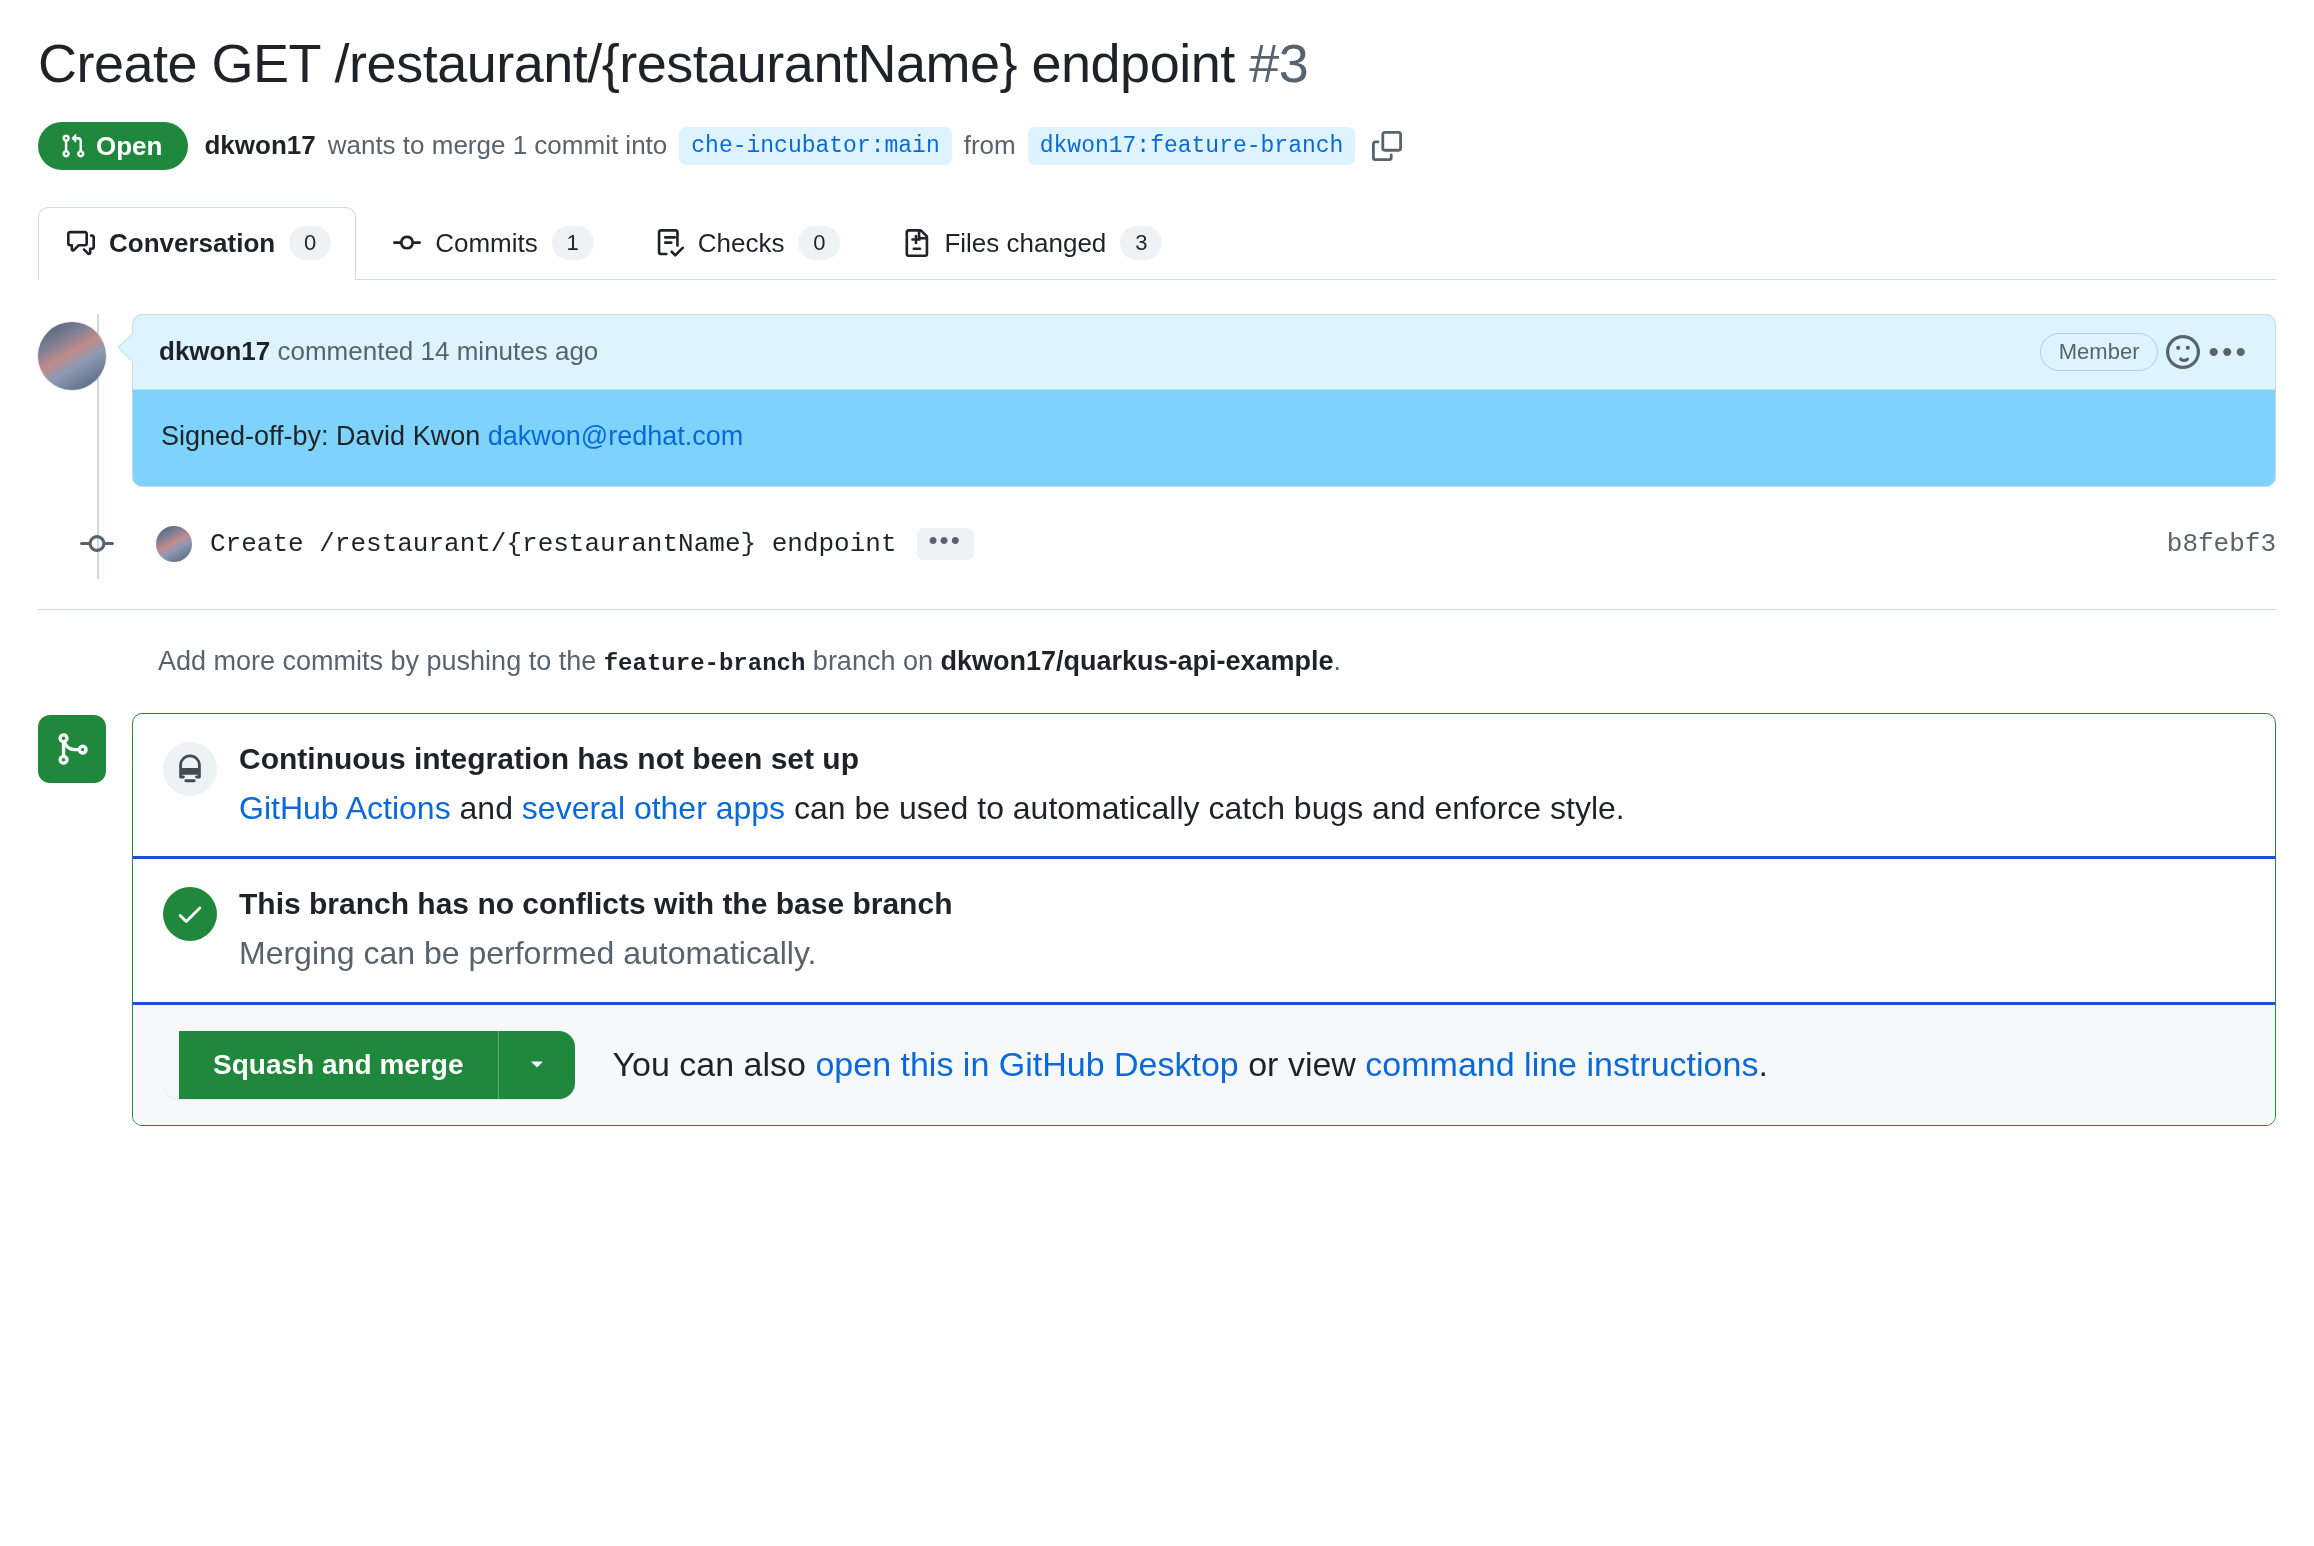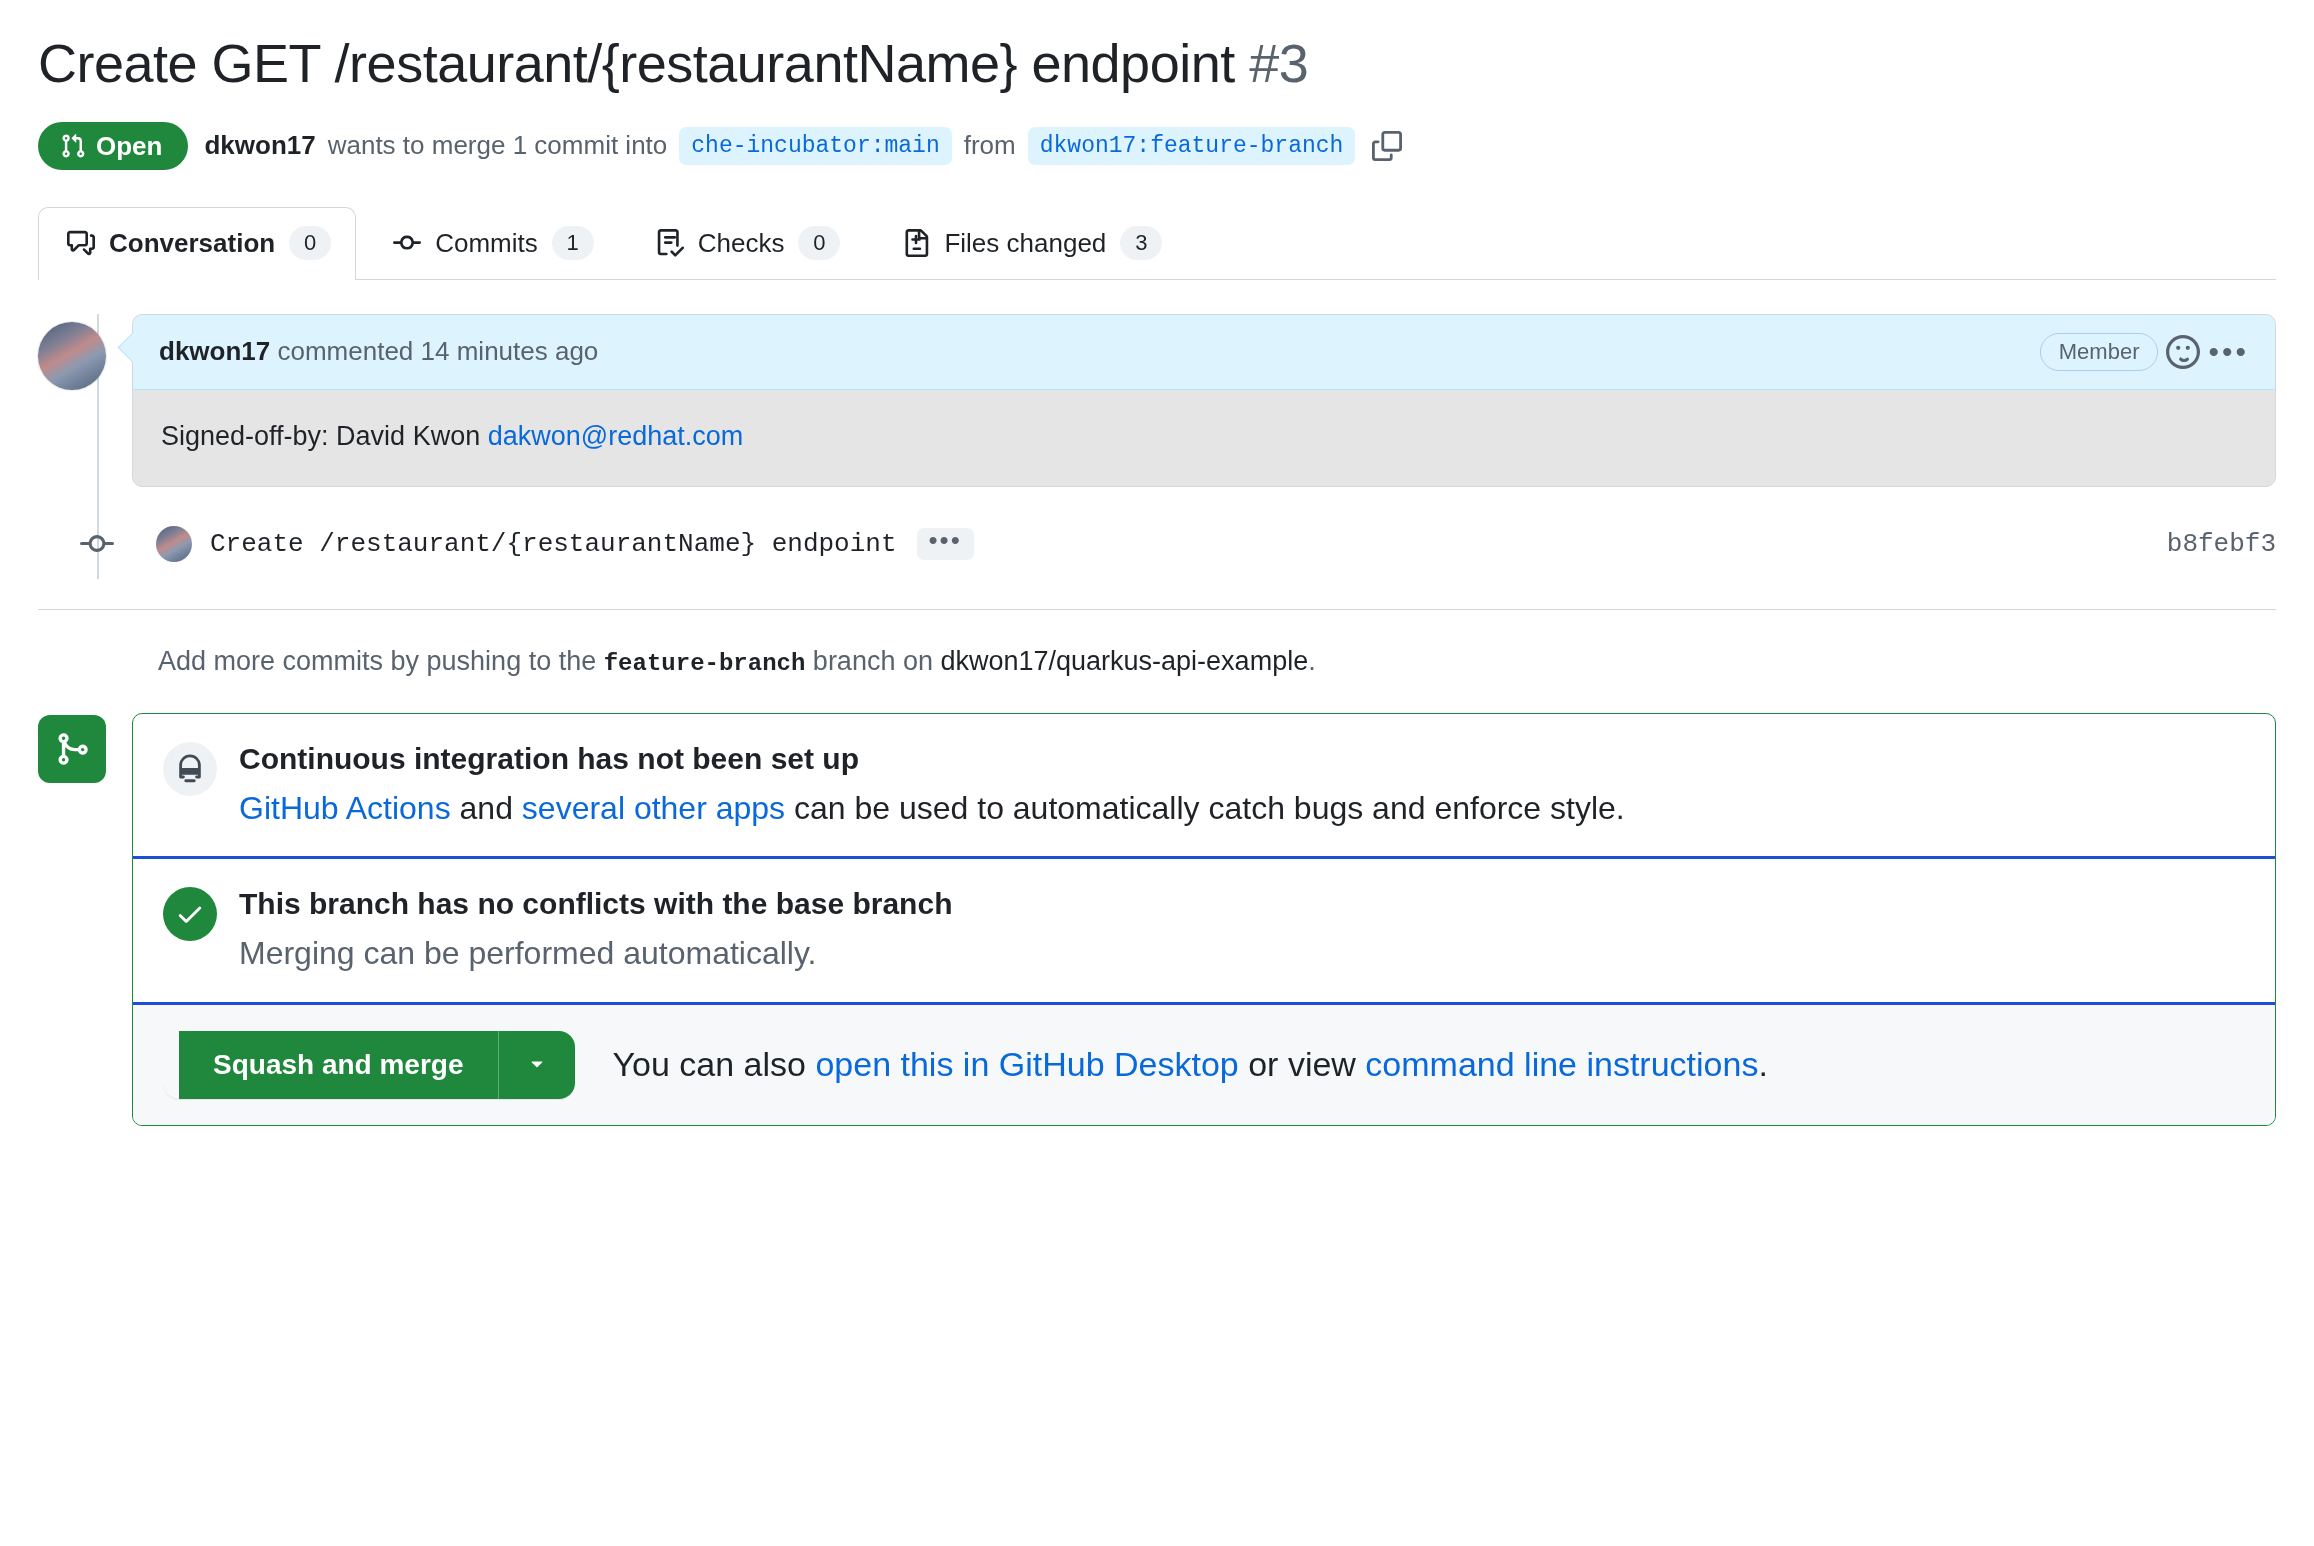--- a/index.html
+++ b/index.html
@@ -75,21 +75,21 @@
   .timeline-rail { position: absolute; left: 59px; top: 0; bottom: 0; width: 2px; background: #d1d9e0; z-index: 0; }
 
   .comment-row { display: flex; align-items: flex-start; gap: 26px; position: relative; z-index: 1; }
   .avatar {
     width: 68px; height: 68px; border-radius: 50%;
     flex: 0 0 68px;
     background: linear-gradient(150deg, #4a5a74 0%, #7b7e95 28%, #c08b8b 46%, #8b9ab1 62%, #6e7d96 80%, #55617a 100%);
     box-shadow: 0 0 0 1px rgba(31,35,40,0.10);
     margin-top: 8px;
   }
-  .comment-box { flex: 1; border: 1px solid #d1d9e0; border-radius: 10px; position: relative; background: #e5e5e5; }
+  .comment-box { flex: 1; border: 1px solid #d1d9e0; border-radius: 10px; position: relative; background: #7dd3fc; }
   .comment-box::before {
     content: ""; position: absolute; left: -11px; top: 22px;
     width: 20px; height: 20px; background: #ddf4ff;
     border-left: 1px solid #b6e3ff; border-bottom: 1px solid #b6e3ff;
     transform: rotate(45deg);
   }
   .comment-header {
     background: #ddf4ff; border-bottom: 1px solid #b6e3ff;
     border-radius: 9px 9px 0 0;
     padding: 18px 26px; display: flex; align-items: center; justify-content: space-between;
@@ -119,21 +119,21 @@
     margin-left: 20px; background: #eff2f5; border-radius: 7px;
     padding: 2px 12px 10px 12px; color: #59636e; font-size: 26px; line-height: 0.8; letter-spacing: 2px; cursor: pointer;
   }
   .commit-hash { margin-left: auto; font-family: "Liberation Mono", monospace; font-size: 26px; color: #59636e; }
 
   .rule { border-top: 1px solid #d1d9e0; margin-top: 30px; }
 
   
   .add-commits { font-size: 27px; color: #59636e; margin: 36px 0 0 120px; }
   .add-commits code { font-family: "Liberation Mono", monospace; font-size: 24px; color: #1f2328; font-weight: 700; }
-  .add-commits b { color: #1f2328; font-weight: 400; }
+  .add-commits b { color: #1f2328; font-weight: 700; }
 
   
   .merge-wrap { display: flex; align-items: flex-start; gap: 26px; margin-top: 36px; position: relative; }
   .merge-badge {
     width: 68px; height: 68px; border-radius: 12px; flex: 0 0 68px;
     background: #1f883d; display: flex; align-items: center; justify-content: center;
     margin-top: 2px;
   }
   .merge-box { flex: 1; border: 1px solid #1f883d; border-radius: 10px; position: relative; background: #fff; overflow: hidden; }
   .merge-box::before {

